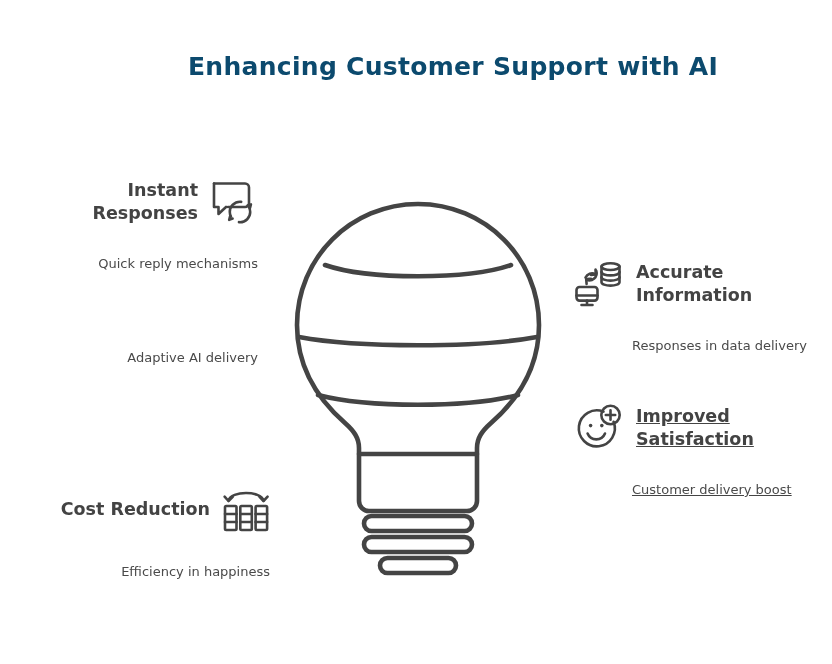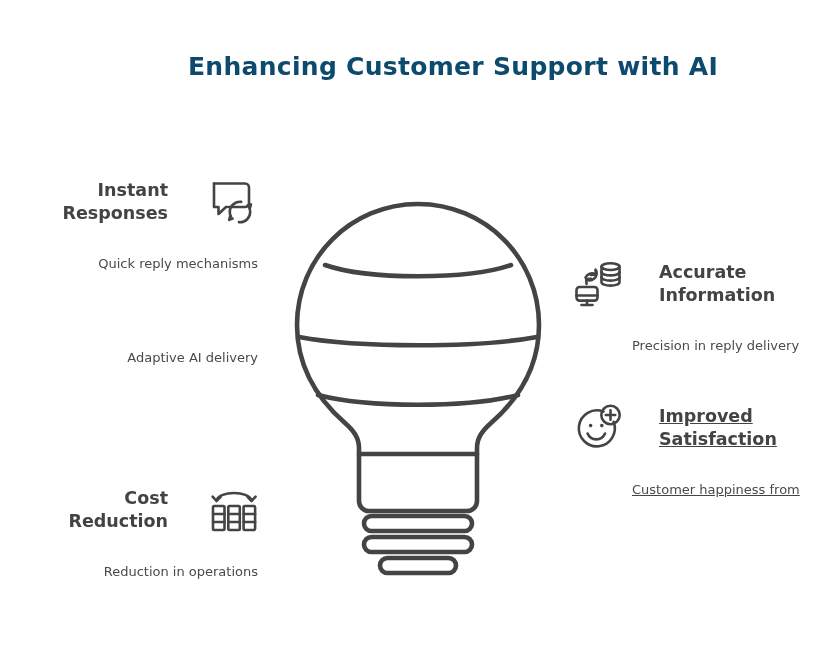--- a/index.html
+++ b/index.html
@@ -36,25 +36,23 @@
   
   .feature {
     position: absolute;
   }
   .feature-head {
     display: flex;
     align-items: center;
   }
   .feature-left .feature-head {
     justify-content: flex-end;
-    gap: 30px;
   }
   .feature-right .feature-head {
     justify-content: flex-start;
-    gap: 23px;
   }
   .feature-title {
     font-family: "DejaVu Sans", sans-serif;
     font-size: 17.5px;
     font-weight: bold;
     line-height: 1.32;
     color: #434343;
   }
   .feature-left .feature-title {
     text-align: right;
@@ -82,21 +80,21 @@
   .icon-box {
     flex: 0 0 auto;
     width: 52px;
     height: 52px;
     display: block;
   }
 
   
   #feature-instant-responses   { left: 20px;  top: 176px; width: 240px; }
   #feature-learning            { left: 20px;  top: 322px; width: 240px; }
-  #feature-cost-reduction      { left: 20px;  top: 484px; width: 240px; }
+  #feature-cost-reduction      { left: 32px;  top: 484px; width: 240px; }
   #feature-accurate-info       { left: 572px; top: 258px; width: 250px; }
   #feature-satisfaction        { left: 572px; top: 402px; width: 250px; text-decoration: underline; }
 
   
   #bulb {
     position: absolute;
     left: 288px;
     top: 196px;
     width: 260px;
     height: 390px;
@@ -139,21 +137,21 @@
           <path d="M39.4 12.6 l4.1 4.4 l4.1 -4.4"></path>
           <rect x="5" y="22" width="11.5" height="24" rx="1.2"></rect>
           <path d="M5 30 h11.5 M5 38 h11.5"></path>
           <rect x="20.3" y="22" width="11.5" height="24" rx="1.2"></rect>
           <path d="M20.3 30 h11.5 M20.3 38 h11.5"></path>
           <rect x="35.6" y="22" width="11.5" height="24" rx="1.2"></rect>
           <path d="M35.6 30 h11.5 M35.6 38 h11.5"></path>
         </g>
       </svg>
     </div>
-    <div class="feature-desc">Reduction in operations</div>
+    <div class="feature-desc">Efficiency in happiness</div>
   </div>
 
   <div class="feature feature-right" id="feature-accurate-info">
     <div class="feature-head">
       <svg class="icon-box" viewBox="0 0 52 52">
         <g fill="none" stroke="#444444" stroke-width="2.6" stroke-linecap="round" stroke-linejoin="round">
 
           <ellipse cx="38.5" cy="8.6" rx="9" ry="3.4"></ellipse>
           <path d="M29.5 8.6 v15.6 c0 1.9 4 3.4 9 3.4 s9 -1.5 9 -3.4 v-15.6"></path>
           <path d="M29.5 14 c0 1.9 4 3.4 9 3.4 s9 -1.5 9 -3.4"></path>
@@ -164,38 +162,38 @@
           <path d="M15 42.6 v4.3 M9.5 47 h11"></path>
 
           <path d="M13.5 19.5 a7.4 7.4 0 0 1 9.8 -3.4"></path>
           <path d="M23.5 11.6 l0.3 4.9 l-4.7 0.4"></path>
           <path d="M24.3 12.8 a7.4 7.4 0 0 1 -9.9 9"></path>
           <path d="M14.6 25.9 l-0.4 -4.9 l4.7 -0.3"></path>
         </g>
       </svg>
       <div class="feature-title">Accurate Information</div>
     </div>
-    <div class="feature-desc">Precision in reply delivery</div>
+    <div class="feature-desc">Responses in data delivery</div>
   </div>
 
   <div class="feature feature-right" id="feature-satisfaction">
     <div class="feature-head">
       <svg class="icon-box" viewBox="0 0 52 52">
         <g fill="none" stroke="#444444" stroke-width="2.6" stroke-linecap="round" stroke-linejoin="round">
           <path d="M31.5 9.6 a18 18 0 1 0 10.1 10.2"></path>
           <circle cx="38.5" cy="13" r="9.2"></circle>
           <path d="M38.5 8.3 v9.4 M33.8 13 h9.4"></path>
           <circle cx="18.6" cy="23.6" r="1.8" fill="#444444" stroke="none"></circle>
           <circle cx="29.8" cy="23.6" r="1.8" fill="#444444" stroke="none"></circle>
           <path d="M15.6 31.5 a9.4 9.4 0 0 0 17.4 0"></path>
         </g>
       </svg>
       <div class="feature-title">Improved Satisfaction</div>
     </div>
-    <div class="feature-desc">Customer happiness from</div>
+    <div class="feature-desc">Customer delivery boost</div>
   </div>
 
   <svg id="bulb" viewBox="0 0 260 390">
     <g fill="none" stroke="#444444" stroke-width="4.6" stroke-linecap="round" stroke-linejoin="round">
 
       <path d="M130 8
                C 63 8 9 62 9 129
                C 9 174 33 206 57 227
                C 66 235 71 242 71 252
                L 71 258

